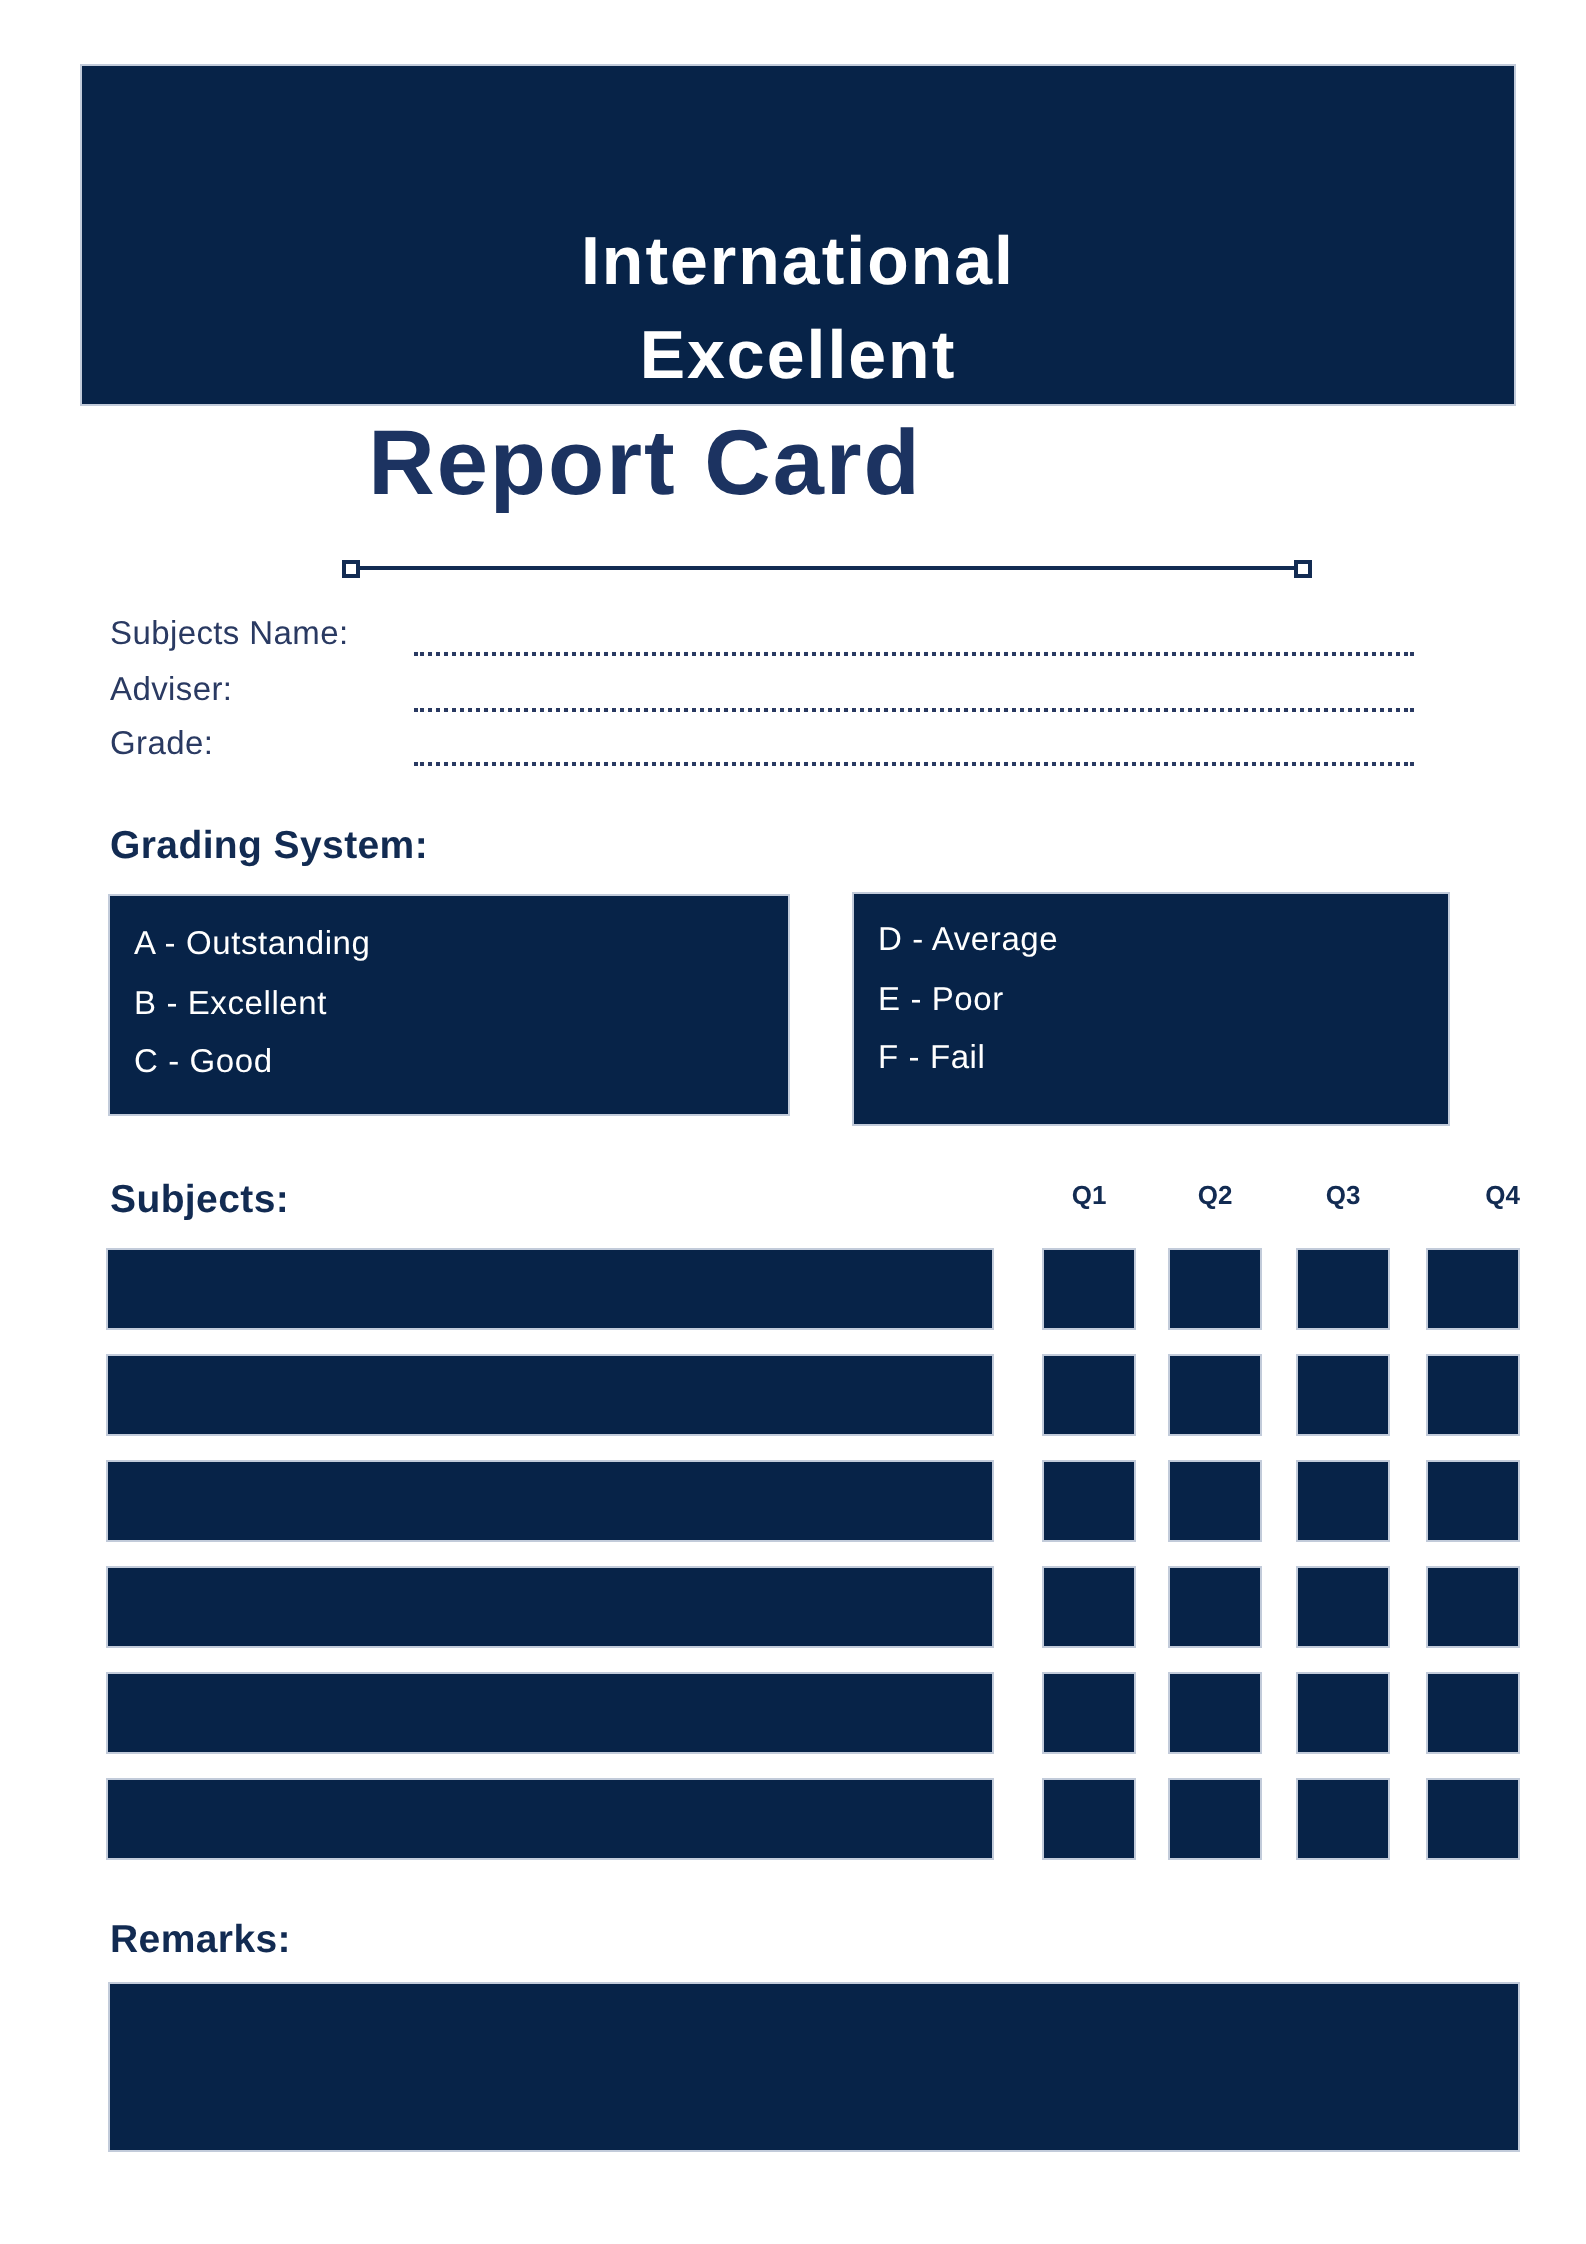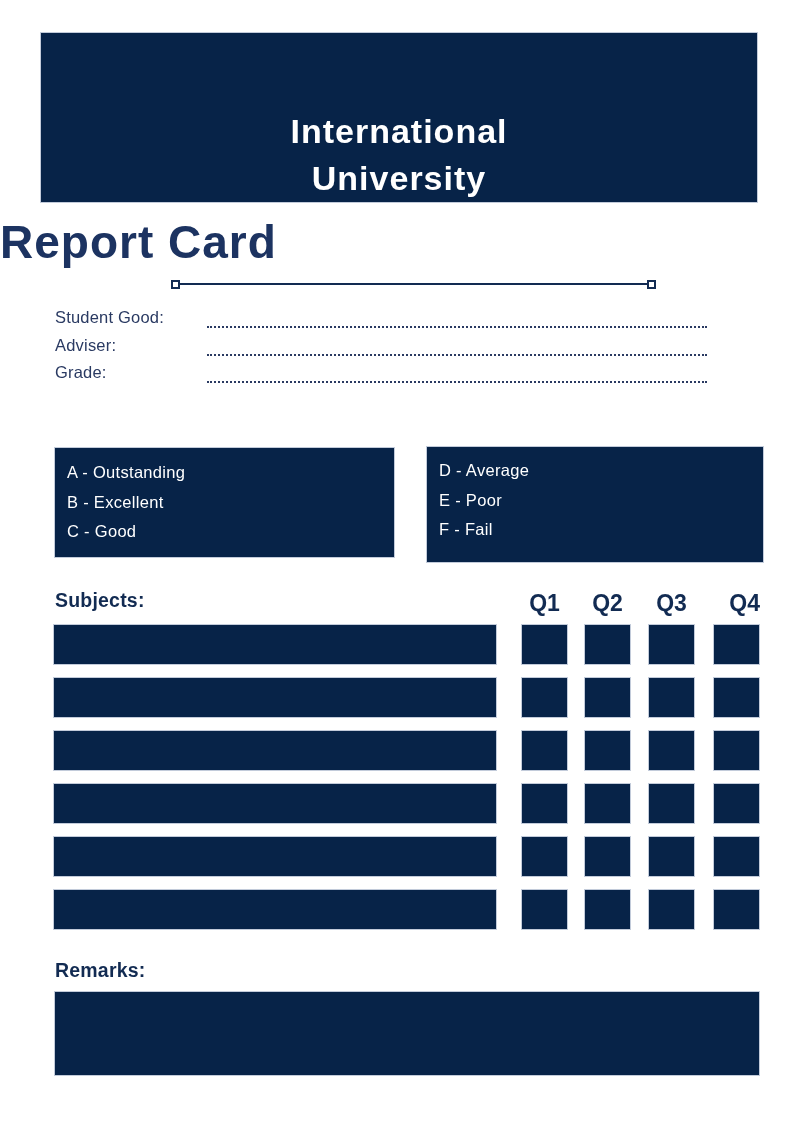--- a/index.html
+++ b/index.html
@@ -20,21 +20,21 @@
   .header-box{
     position:absolute;left:40px;top:32px;width:718px;height:171px;
     background:var(--c-navy);border:1px solid var(--c-box_border);
     display:flex;flex-direction:column;align-items:center;justify-content:flex-end;
   }
   .header-title{color:var(--c-white);font-weight:800;font-size:34px;line-height:47px;
     text-align:center;letter-spacing:1px;}
   .header-title span{display:block;}
   
   .page-title{
-    position:absolute;left:0;top:215px;width:645px;margin:0;text-align:left;
+    position:absolute;left:0;top:204px;width:645px;margin:0;text-align:center;
     color:var(--c-title);font-size:46px;font-weight:800;letter-spacing:1px;line-height:54px;
   }
   
   .divider{position:absolute;left:172px;top:280px;width:483px;height:9px;}
   .divider .bar{position:absolute;left:4px;right:4px;top:3px;height:2px;background:var(--c-heading);}
   .divider .handle{
     position:absolute;top:0;width:9px;height:9px;background:#ffffff;
     border:2px solid var(--c-heading);
   }
   .divider .handle.left{left:-1px;}
@@ -57,26 +57,26 @@
   }
   .section-heading.grading{top:412px;}
   .section-heading.subjects{top:589px;}
   .section-heading.remarks{top:959px;text-align:right;}
   
   .legend-box{
     position:absolute;background:var(--c-navy);border:1px solid var(--c-box_border);
     color:var(--c-white);font-size:16.5px;letter-spacing:0.3px;
   }
   .legend-box.left{left:54px;top:447px;width:341px;height:111px;padding:10px 0 12px 12px;}
-  .legend-box.right{left:426px;top:446px;width:338px;height:117px;padding:9px 0 0 12px;}
+  .legend-box.right{left:426px;top:446px;width:299px;height:117px;padding:9px 0 0 12px;}
   .legend-item{line-height:29.5px;}
   
   .q-header{
     position:absolute;top:590px;width:47px;text-align:center;
-    color:var(--c-heading);font-size:23px;font-weight:800;
+    color:var(--c-heading);font-size:13px;font-weight:800;
   }
   .q-header.q1{left:521px;} .q-header.q2{left:584px;}
   .q-header.q3{left:648px;} .q-header.q4{left:713px;text-align:right;}
   
   .subjects-grid{position:absolute;left:0;top:624px;width:793px;}
   .subject-row{position:relative;width:793px;height:41px;margin-bottom:12px;}
   .subject-bar{
     position:absolute;left:53px;top:0;width:444px;height:41px;
     background:var(--c-navy);border:1px solid var(--c-box_border);
   }
@@ -93,45 +93,46 @@
   }
 </style>
 </head>
 <body>
 
 <div class="page">
 
   <div class="header-box">
     <div class="header-title">
       <span>International</span>
-      <span>University</span>
+      <span>Excellent</span>
     </div>
   </div>
 
   <h1 class="page-title">Report Card</h1>
 
   <div class="divider">
     <span class="bar"></span>
     <span class="handle left"></span>
     <span class="handle right"></span>
   </div>
 
   <div class="field-row r1">
-    <span class="field-label">Student Good:</span>
+    <span class="field-label">Subjects Name:</span>
     <span class="field-line"></span>
   </div>
   <div class="field-row r2">
     <span class="field-label">Adviser:</span>
     <span class="field-line"></span>
   </div>
   <div class="field-row r3">
     <span class="field-label">Grade:</span>
     <span class="field-line"></span>
   </div>
 
+  <h2 class="section-heading grading">Grading System:</h2>
 
   <div class="legend-box left">
     <div class="legend-item">A - Outstanding</div>
     <div class="legend-item">B - Excellent</div>
     <div class="legend-item">C - Good</div>
   </div>
 
   <div class="legend-box right">
     <div class="legend-item">D - Average</div>
     <div class="legend-item">E - Poor</div>

